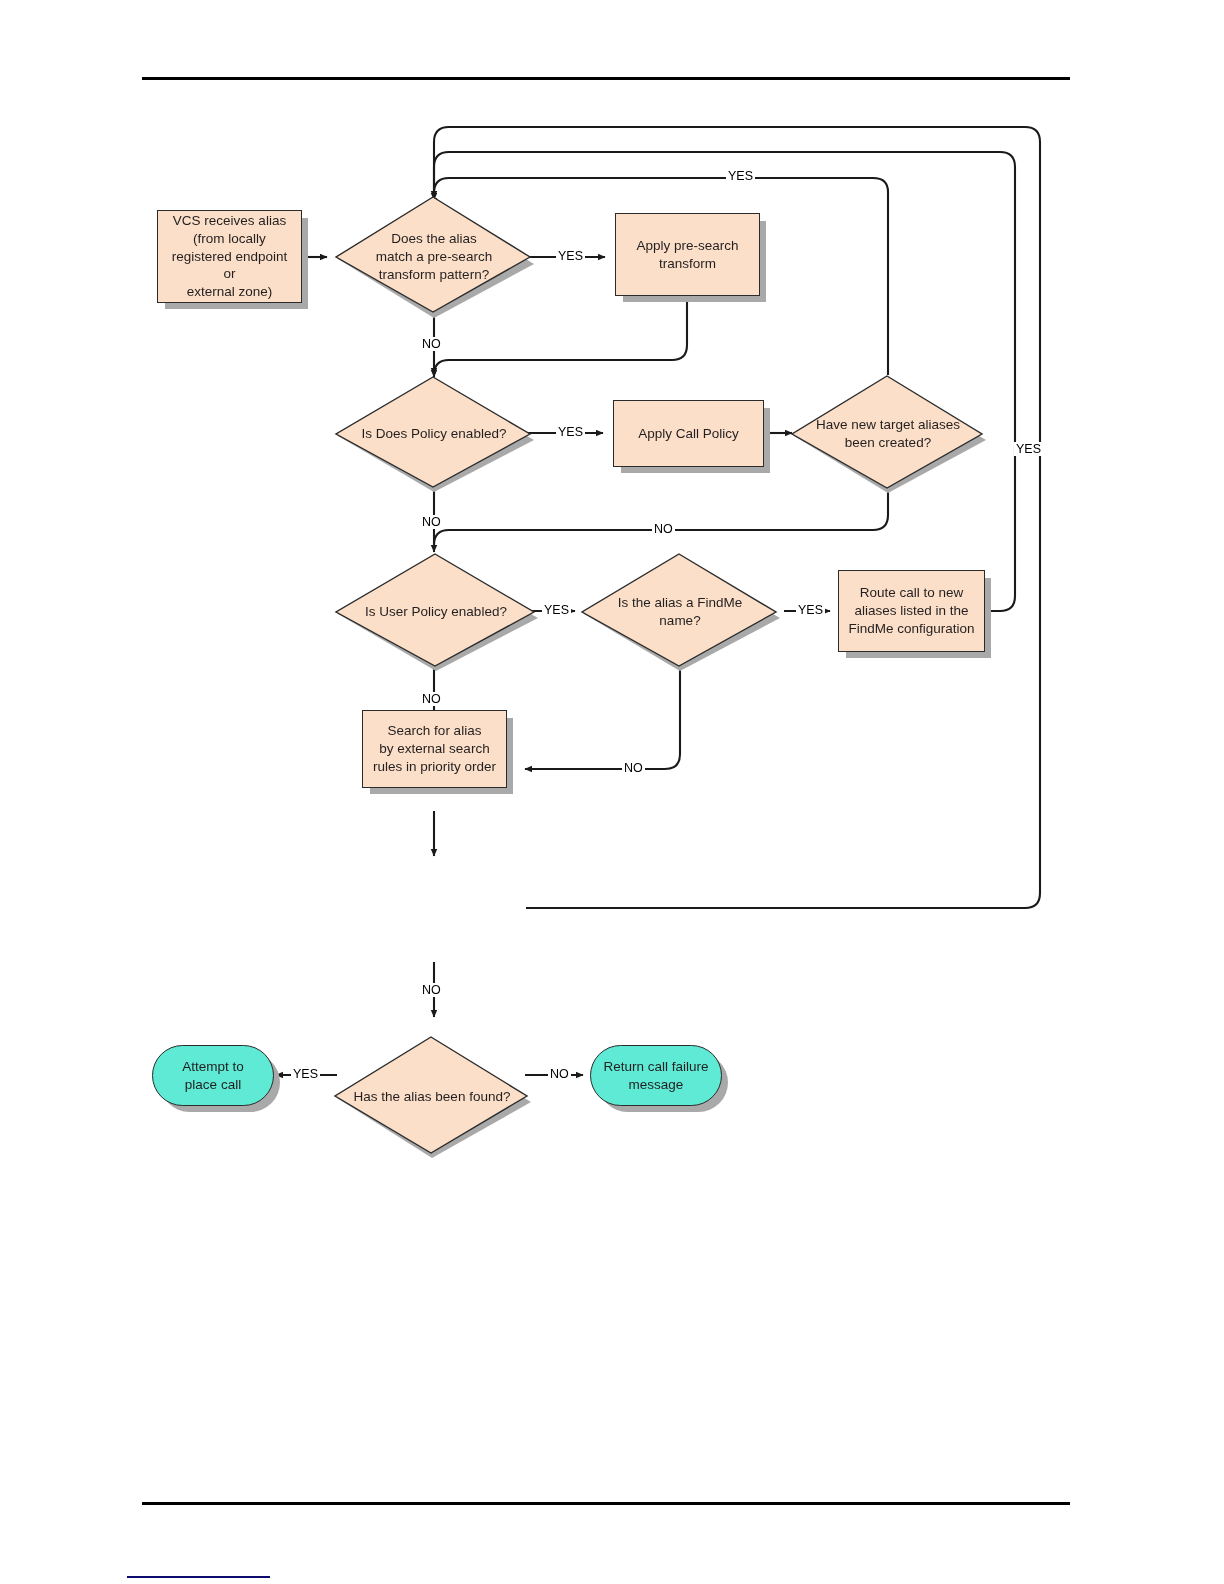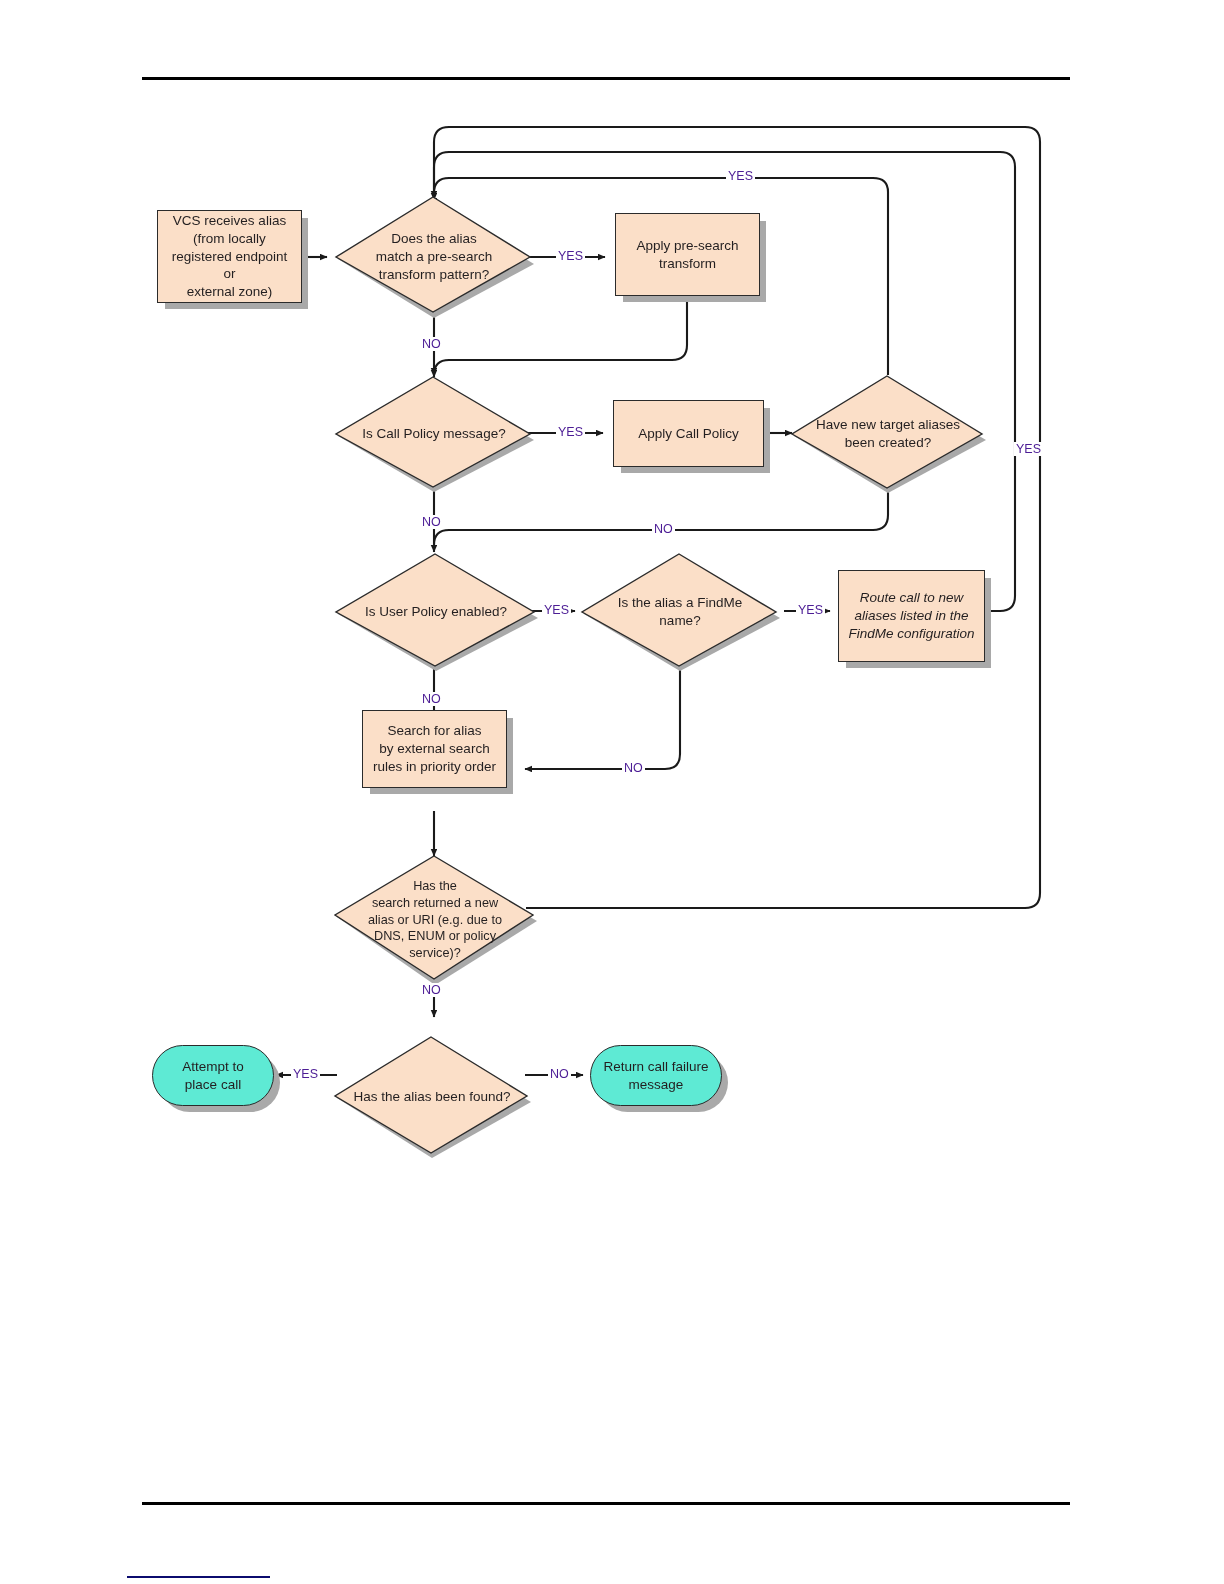--- a/index.html
+++ b/index.html
@@ -62,21 +62,21 @@
   }
   .dec .dlabel{
     position:relative;z-index:2;
     padding:0 8px;
     width:100%;
   }
 
   .elabel{
     position:absolute;
     font-size:12.5px;
-    color:#4c1d95;
+    color:#000000;
     background:#ffffff;
     padding:0 2px;
     z-index:6;
     white-space:nowrap;
   }
 </style>
 </head>
 <body>
 
 <div class="page">
@@ -162,21 +162,21 @@
         <span>Apply pre-search</span><br>
         <span>transform</span>
       </span>
     </div>
 
     <div class="node dec" style="left:334px;top:376px;width:200px;height:116px;">
       <svg class="dshape" viewBox="0 0 200 116" preserveAspectRatio="none">
         <polygon points="100,7 200,64 100,116 4,60" fill="#a9a9a9"></polygon>
         <polygon points="99,1 196,58 99,111 2,58" fill="#fbdfc8" stroke="#2b2b2b" stroke-width="1.4"></polygon>
       </svg>
-      <span class="dlabel">Is Call Policy message?</span>
+      <span class="dlabel">Is Does Policy enabled?</span>
     </div>
 
     <div class="node proc" style="left:613px;top:400px;width:151px;height:67px;">
       <span>Apply Call Policy</span>
     </div>
 
     <div class="node dec" style="left:790px;top:375px;width:196px;height:118px;">
       <svg class="dshape" viewBox="0 0 196 118" preserveAspectRatio="none">
         <polygon points="98,7 196,65 98,118 4,61" fill="#a9a9a9"></polygon>
         <polygon points="97,1 192,59 97,113 2,59" fill="#fbdfc8" stroke="#2b2b2b" stroke-width="1.4"></polygon>
@@ -199,49 +199,36 @@
       <svg class="dshape" viewBox="0 0 200 118" preserveAspectRatio="none">
         <polygon points="100,7 200,65 100,118 4,61" fill="#a9a9a9"></polygon>
         <polygon points="99,1 196,59 99,113 2,59" fill="#fbdfc8" stroke="#2b2b2b" stroke-width="1.4"></polygon>
       </svg>
       <span class="dlabel">
         <span>Is the alias a FindMe</span><br>
         <span>name?</span>
       </span>
     </div>
 
-    <div class="node proc" style="left:838px;top:570px;width:147px;height:92px;font-style:italic;">
+    <div class="node proc" style="left:838px;top:570px;width:147px;height:82px;">
       <span>
         <span>Route call to new</span><br>
         <span>aliases listed in the</span><br>
         <span>FindMe configuration</span>
       </span>
     </div>
 
     <div class="node proc" style="left:362px;top:710px;width:145px;height:78px;">
       <span>
         <span>Search for alias</span><br>
         <span>by external search</span><br>
         <span>rules in priority order</span>
       </span>
     </div>
 
-    <div class="node dec" style="left:333px;top:855px;width:204px;height:130px;">
-      <svg class="dshape" viewBox="0 0 204 130" preserveAspectRatio="none">
-        <polygon points="102,7 204,66 102,130 4,62" fill="#a9a9a9"></polygon>
-        <polygon points="101,1 200,60 101,124 2,60" fill="#fbdfc8" stroke="#2b2b2b" stroke-width="1.4"></polygon>
-      </svg>
-      <span class="dlabel" style="font-size:12.7px;">
-        <span>Has the</span><br>
-        <span>search returned a new</span><br>
-        <span>alias or URI (e.g. due to</span><br>
-        <span>DNS, ENUM or policy</span><br>
-        <span>service)?</span>
-      </span>
-    </div>
 
     <div class="node dec" style="left:333px;top:1036px;width:198px;height:122px;">
       <svg class="dshape" viewBox="0 0 198 122" preserveAspectRatio="none">
         <polygon points="99,7 198,66 99,122 4,62" fill="#a9a9a9"></polygon>
         <polygon points="98,1 194,60 98,117 2,60" fill="#fbdfc8" stroke="#2b2b2b" stroke-width="1.4"></polygon>
       </svg>
       <span class="dlabel">Has the alias been found?</span>
     </div>
 
     <div class="node term" style="left:152px;top:1045px;width:122px;height:61px;">

